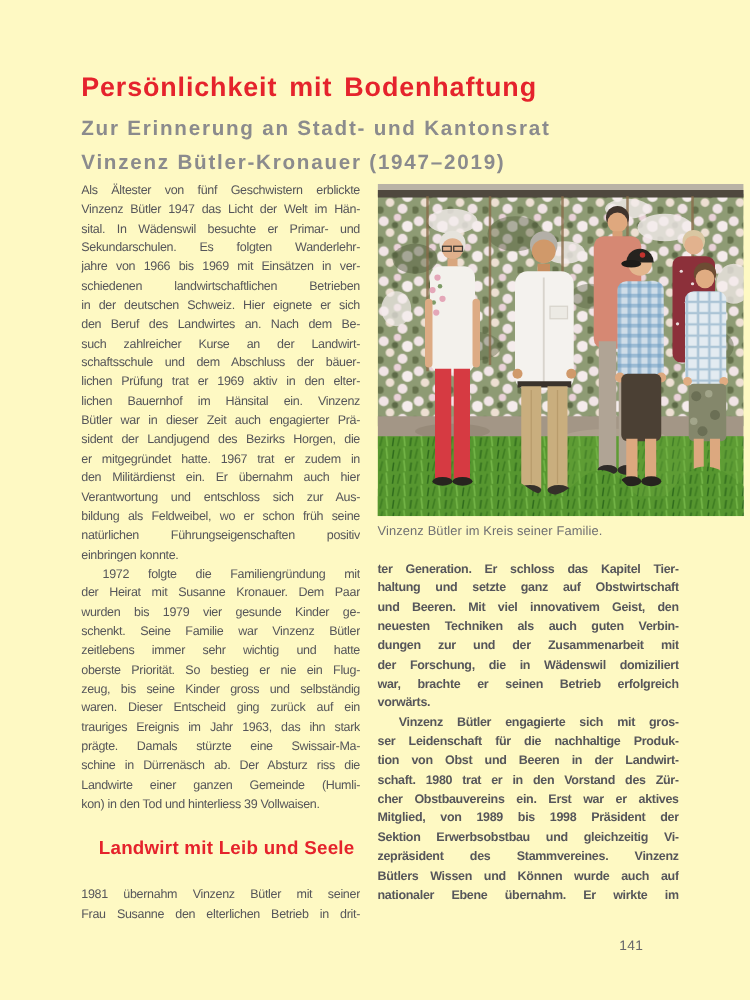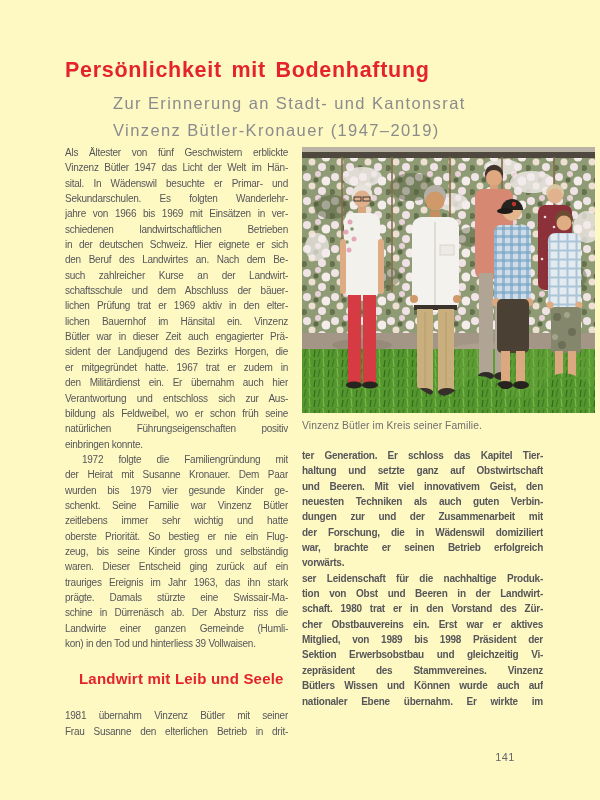--- a/index.html
+++ b/index.html
@@ -8,21 +8,21 @@
     overflow:hidden;font-family:"Liberation Sans",sans-serif;margin:0 auto;
   }
   .title{
     position:absolute;left:65px;top:58px;margin:0;
     font-size:21.5px;font-weight:bold;color:var(--accent,#e5232c);
     letter-spacing:0.7px;word-spacing:3px;white-space:nowrap;
   }
   .subtitle{
     position:absolute;left:65px;top:90px;
     font-size:16.5px;color:var(--subtitle,#8b8b8d);
-    letter-spacing:1.4px;line-height:27px;font-weight:normal;white-space:nowrap;margin-left:48px;
+    letter-spacing:1.4px;line-height:27px;font-weight:bold;white-space:nowrap;
   }
   .col{position:absolute;top:145px;}
   .col-left{left:65px;width:223px;}
   .col-right{left:302px;top:448px;width:241px;font-weight:bold;}
   .para{margin:0;}
   .line{
     height:15.35px;line-height:15.35px;font-size:10px;
     letter-spacing:-0.25px;color:var(--body,#56565a);
     white-space:nowrap;overflow:hidden;
     text-align:justify;text-align-last:justify;
@@ -269,20 +269,21 @@
         <div class="line">ter Generation. Er schloss das Kapitel Tier-</div>
         <div class="line">haltung und setzte ganz auf Obstwirtschaft</div>
         <div class="line">und Beeren. Mit viel innovativem Geist, den</div>
         <div class="line">neuesten Techniken als auch guten Verbin-</div>
         <div class="line">dungen zur und der Zusammenarbeit mit</div>
         <div class="line">der Forschung, die in Wädenswil domiziliert</div>
         <div class="line">war, brachte er seinen Betrieb erfolgreich</div>
         <div class="line end">vorwärts.</div>
       </div>
       <div class="para">
+        <div class="line ind">Vinzenz Bütler engagierte sich mit gros-</div>
         <div class="line">ser Leidenschaft für die nachhaltige Produk-</div>
         <div class="line">tion von Obst und Beeren in der Landwirt-</div>
         <div class="line">schaft. 1980 trat er in den Vorstand des Zür-</div>
         <div class="line">cher Obstbauvereins ein. Erst war er aktives</div>
         <div class="line">Mitglied, von 1989 bis 1998 Präsident der</div>
         <div class="line">Sektion Erwerbsobstbau und gleichzeitig Vi-</div>
         <div class="line">zepräsident des Stammvereines. Vinzenz</div>
         <div class="line">Bütlers Wissen und Können wurde auch auf</div>
         <div class="line">nationaler Ebene übernahm. Er wirkte im</div>
       </div>

